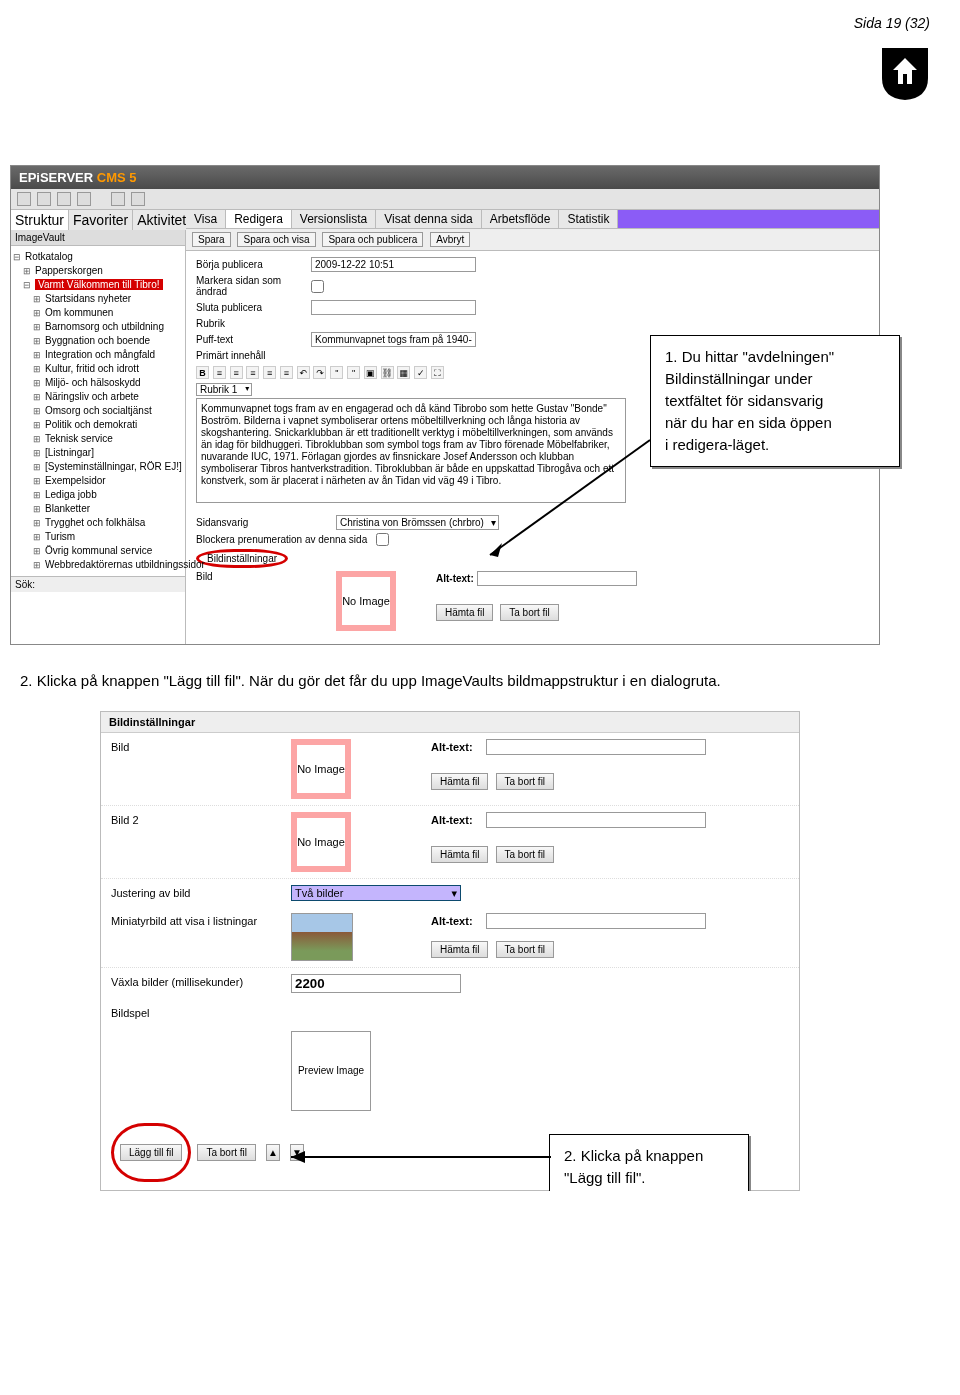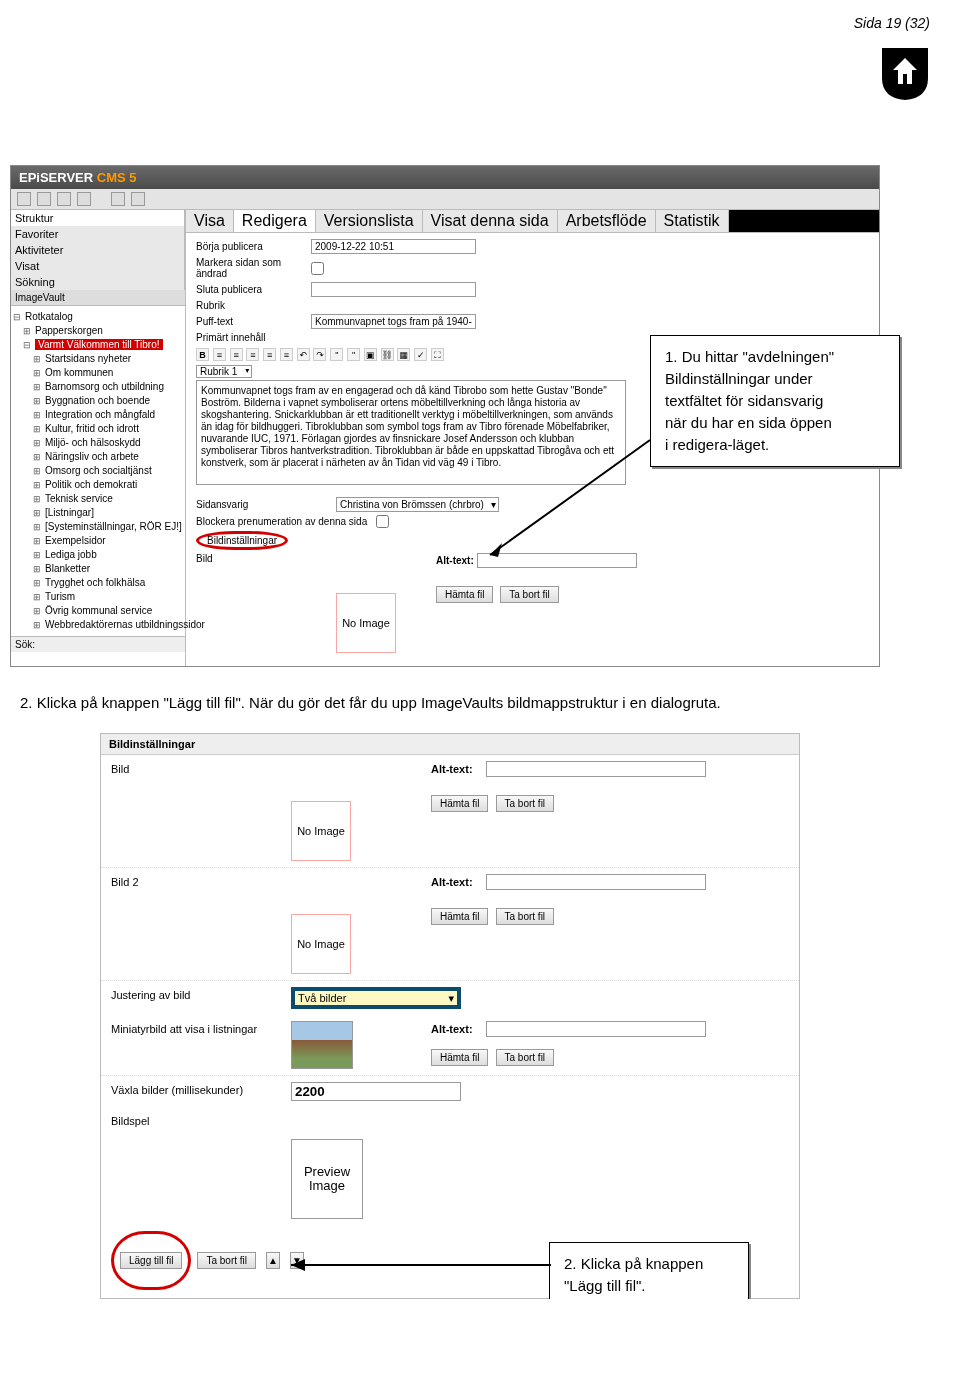--- a/index.html
+++ b/index.html
@@ -9,29 +9,29 @@
   .logo-shield { display: inline-block; }
 
   .screenshot1 { margin: 40px 0 20px 10px; position: relative; width: 870px; }
   .cms-window { border: 1px solid #888; background: #e8e8e8; font-size: 10px; }
   .cms-title { background: linear-gradient(#6a6a6a,#4a4a4a); color: #fff; padding: 4px 8px; font-weight: bold; font-size: 13px; }
   .cms-title .cms5 { color: #f90; }
   .cms-toolbar { background: #e4e4e4; padding: 3px 6px; border-bottom: 1px solid #bbb; display: flex; gap: 6px; }
   .cms-toolbar .tb-icon { width: 14px; height: 14px; background: #ddd; border: 1px solid #999; display: inline-block; }
   .cms-body { display: flex; }
   .cms-side { width: 175px; background: #fff; border-right: 1px solid #bbb; }
-  .side-tabs { display: flex; background: #0f172a; font-size: 11px; flex-direction: column; }
+  .side-tabs { display: flex; background: #0f172a; font-size: 14px; }
   .side-tab { padding: 2px 4px; border-right: 1px solid #bbb; background: #e8e8e8; }
   .side-tab.active { background: #fff; }
   .tree { padding: 4px 2px; font-size: 10px; line-height: 14px; }
   .tree .node { white-space: nowrap; padding-left: 12px; position: relative; }
   .tree .node::before { content: "⊞"; position: absolute; left: 0; top: 0; font-size: 9px; color: #666; }
   .tree .node.open::before { content: "⊟"; }
   .cms-main { flex: 1; background: #fff; }
-  .main-tabs { display: flex; background: #000000; font-size: 16px; border-bottom: 1px solid #bbb; }
+  .main-tabs { display: flex; background: #8b5cf6; font-size: 12px; border-bottom: 1px solid #bbb; }
   .main-tab { padding: 2px 8px; border-right: 1px solid #bbb; background: #e8e8e8; }
   .main-tab.active { background: #fff; font-weight: normal; }
   .save-row { padding: 3px 6px; background: #eee; border-bottom: 1px solid #bbb; font-size: 10px; }
   .save-btn { display: inline-block; border: 1px solid #999; background: #f4f4f4; padding: 1px 5px; margin-right: 4px; }
   .info-tabs { display: flex; background: #ddd; font-size: 10px; border-bottom: 1px solid #bbb; }
   .info-tab { padding: 2px 7px; border-right: 1px solid #bbb; background: #e8e8e8; }
   .info-tab.active { background: #fff; font-weight: bold; }
   .form-area { padding: 6px 10px; font-size: 10px; }
   .form-row { display: flex; align-items: center; margin-bottom: 3px; }
   .form-row .lbl { width: 115px; }
@@ -40,44 +40,44 @@
   .rte-toolbar { padding: 2px 0; }
   .rte-toolbar .rte-icon { display: inline-block; width: 13px; height: 13px; border: 1px solid #ccc; background: #f4f4f4; margin-right: 1px; font-size: 9px; text-align: center; line-height: 13px; }
   .rte-select { border: 1px solid #999; padding: 0 14px 0 3px; display: inline-block; background: #fff; position: relative; }
   .rte-select::after { content: "▾"; position: absolute; right: 2px; font-size: 8px; }
   .rte-textarea { border: 1px solid #999; width: 430px; height: 105px; padding: 4px; font-size: 10px; line-height: 12px; overflow: hidden; }
   .lower-form { padding: 6px 10px 10px; font-size: 10px; }
   .lower-row { display: flex; align-items: center; margin-bottom: 3px; }
   .lower-row .lbl { width: 140px; }
   .lower-row select, .lower-row input[type=text] { border: 1px solid #999; font-size: 10px; padding: 1px 3px; }
   .circled { border: 3px solid #d40000; border-radius: 50%/60%; padding: 1px 8px; display: inline-block; }
-  .noimg-box { width: 60px; height: 60px; border: 1px solid #fca5a5; background: #fff; display: flex; align-items: center; justify-content: center; text-align: center; font-size: 11px; line-height: 13px; margin-top: 40px; }
+  .noimg-box { width: 60px; height: 60px; border: 6px solid #fca5a5; background: #fff; display: flex; align-items: center; justify-content: center; text-align: center; font-size: 11px; line-height: 13px; }
   .sm-btn { display: inline-block; border: 1px solid #999; background: linear-gradient(#f8f8f8,#ddd); padding: 2px 8px; margin-right: 4px; font-size: 10px; }
   .side-search { border-top: 1px solid #bbb; padding: 2px 4px; font-size: 10px; background: #eee; }
 
   .callout { position: absolute; background: #fff; border: 1px solid #000; box-shadow: 2px 2px 0 #888; padding: 10px 14px; font-size: 15px; line-height: 22px; width: 250px; }
   .callout1 { top: 170px; right: -20px; }
   .arrow-line { position: absolute; }
 
   .body-text { margin: 25px 20px 20px 20px; font-size: 15px; line-height: 21px; }
 
   .screenshot2 { margin: 5px 0 0 100px; width: 700px; border: 1px solid #bbb; background: #fff; font-size: 11px; padding-bottom: 6px; position: relative; }
   .s2-head { background: #eee; padding: 4px 8px; border-bottom: 1px solid #ccc; font-weight: bold; }
   .s2-row { display: flex; align-items: flex-start; padding: 6px 10px; border-bottom: 1px dotted #ddd; }
   .s2-row.noborder { border-bottom: none; }
   .s2-lbl { width: 180px; padding-top: 2px; }
   .s2-col2 { width: 140px; }
   .s2-col3 { flex: 1; }
   .alt-lbl { display: inline-block; width: 55px; font-weight: bold; }
   .alt-input { border: 1px solid #999; width: 220px; padding: 1px 3px; font-size: 11px; }
-  .s2-select { border: 4px solid #0c4a6e; padding: 1px 3px; width: 170px; display: inline-block; position: relative; background: #fef9c3; }
+  .s2-select { border: 1px solid #0c4a6e; padding: 1px 3px; width: 170px; display: inline-block; position: relative; background: #c4b5fd; }
   .s2-select::after { content: "▾"; position: absolute; right: 3px; }
   .s2-input { border: 1px solid #999; padding: 1px 3px; width: 170px; font-weight: bold; }
   .thumb { width: 62px; height: 48px; border: 1px solid #999; background: linear-gradient(#a7c7e7 40%, #8a5a3a 40%, #7a9a5a 80%); }
-  .preview-box { width: 72px; height: 80px; border: 1px solid #999; background: #fff; display: flex; align-items: center; justify-content: center; text-align: center; font-size: 13px; line-height: 14px; margin: 6px 0 6px 190px; }
+  .preview-box { width: 80px; height: 80px; border: 1px solid #999; background: #fff; display: flex; align-items: center; justify-content: center; text-align: center; font-size: 10px; line-height: 14px; margin: 6px 0 6px 190px; }
   .s2-footer { padding: 6px 10px 2px; display: flex; gap: 6px; align-items: center; }
   .circled2 { border: 3px solid #d40000; border-radius: 50%/60%; padding: 18px 6px; display: inline-block; }
 
   .callout2 { position: absolute; bottom: -10px; right: 50px; background: #fff; border: 1px solid #000; box-shadow: 2px 2px 0 #888; padding: 10px 14px; font-size: 15px; line-height: 22px; width: 200px; }
   .arrow2 { position: absolute; bottom: 18px; left: 180px; }
 </style>
 </head>
 <body>
 
 <div class="page-header">Sida 19 (32)</div>
@@ -147,20 +147,26 @@
       </div>
       <div class="cms-main">
         <div class="main-tabs">
           <div class="main-tab">Visa</div>
           <div class="main-tab active">Redigera</div>
           <div class="main-tab">Versionslista</div>
           <div class="main-tab">Visat denna sida</div>
           <div class="main-tab">Arbetsflöde</div>
           <div class="main-tab">Statistik</div>
         </div>
+        <div class="save-row">
+          <span class="save-btn">Spara</span>
+          <span class="save-btn">Spara och visa</span>
+          <span class="save-btn">Spara och publicera</span>
+          <span class="save-btn">Avbryt</span>
+        </div>
         <div class="form-area">
           <div class="form-row">
               <span class="lbl">Börja publicera</span>
               <input type="text" value="2009-12-22 10:51" style="">
             </div>
           <div class="form-row">
               <span class="lbl">Markera sidan som ändrad</span>
               <input type="checkbox" style="">
             </div>
           <div class="form-row">

